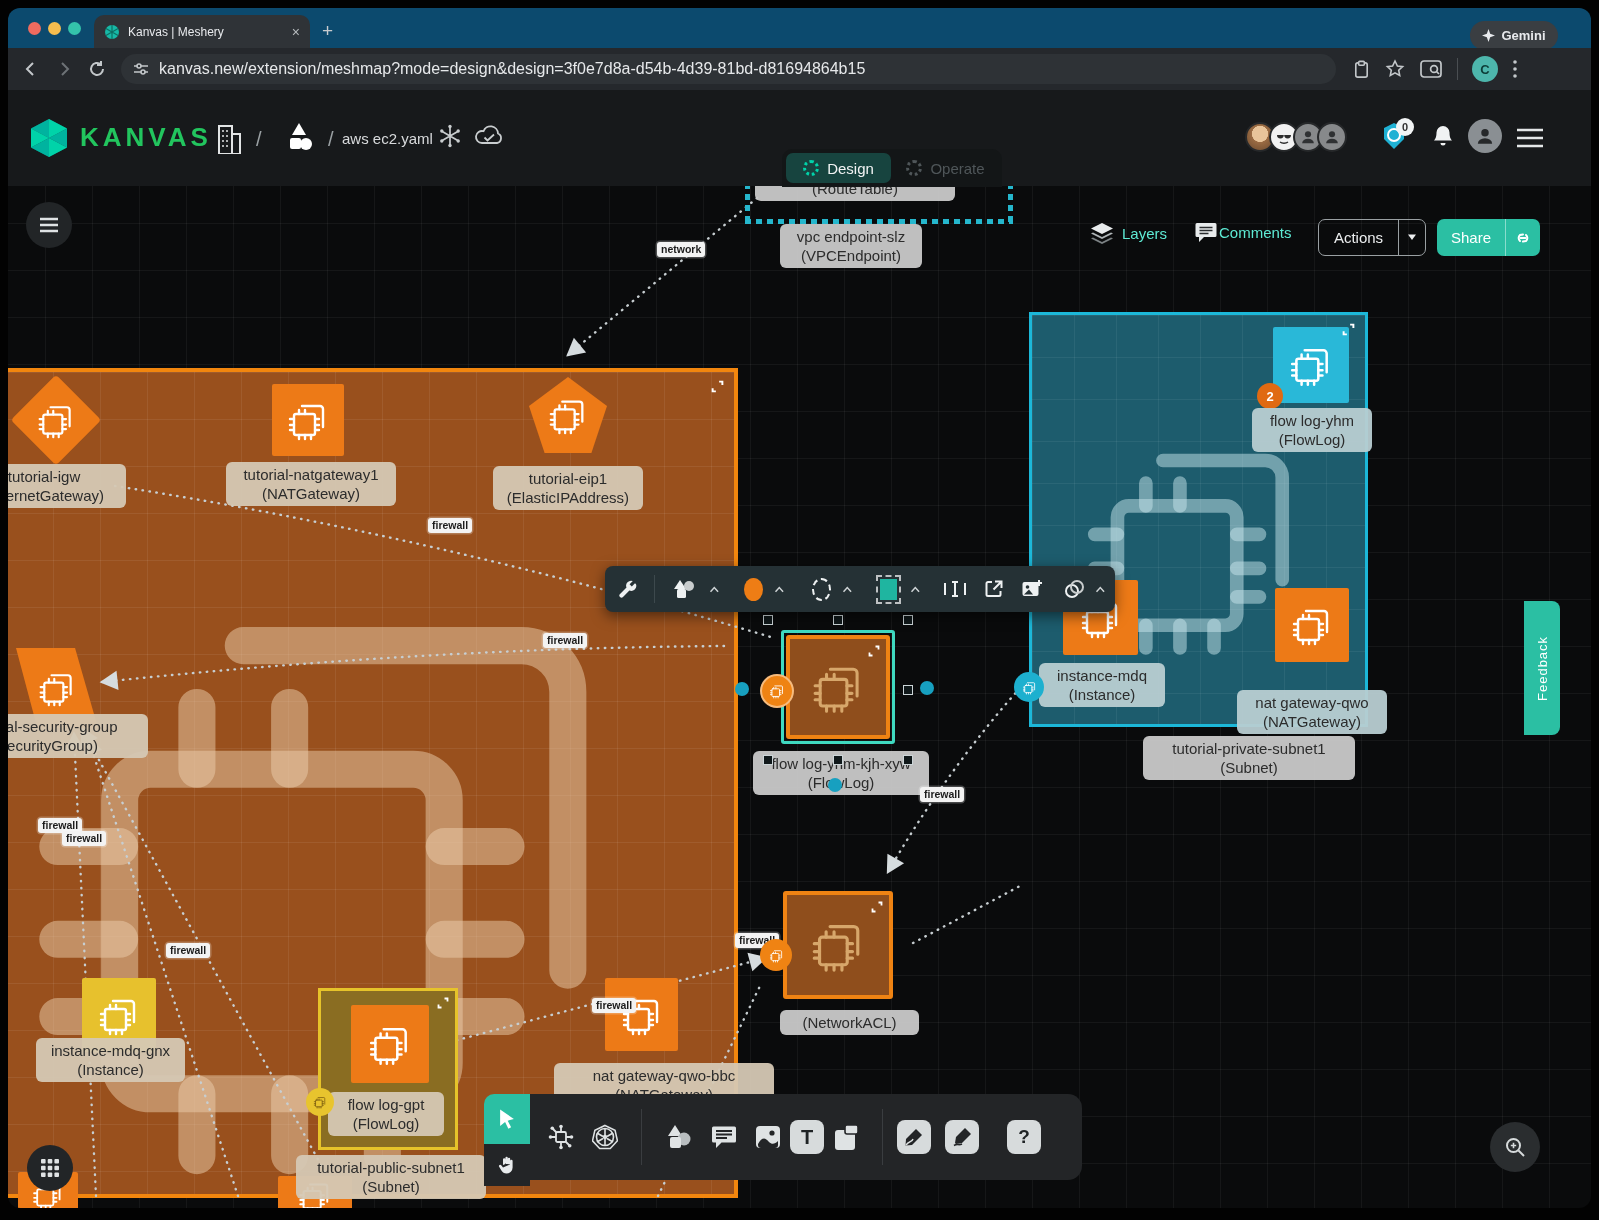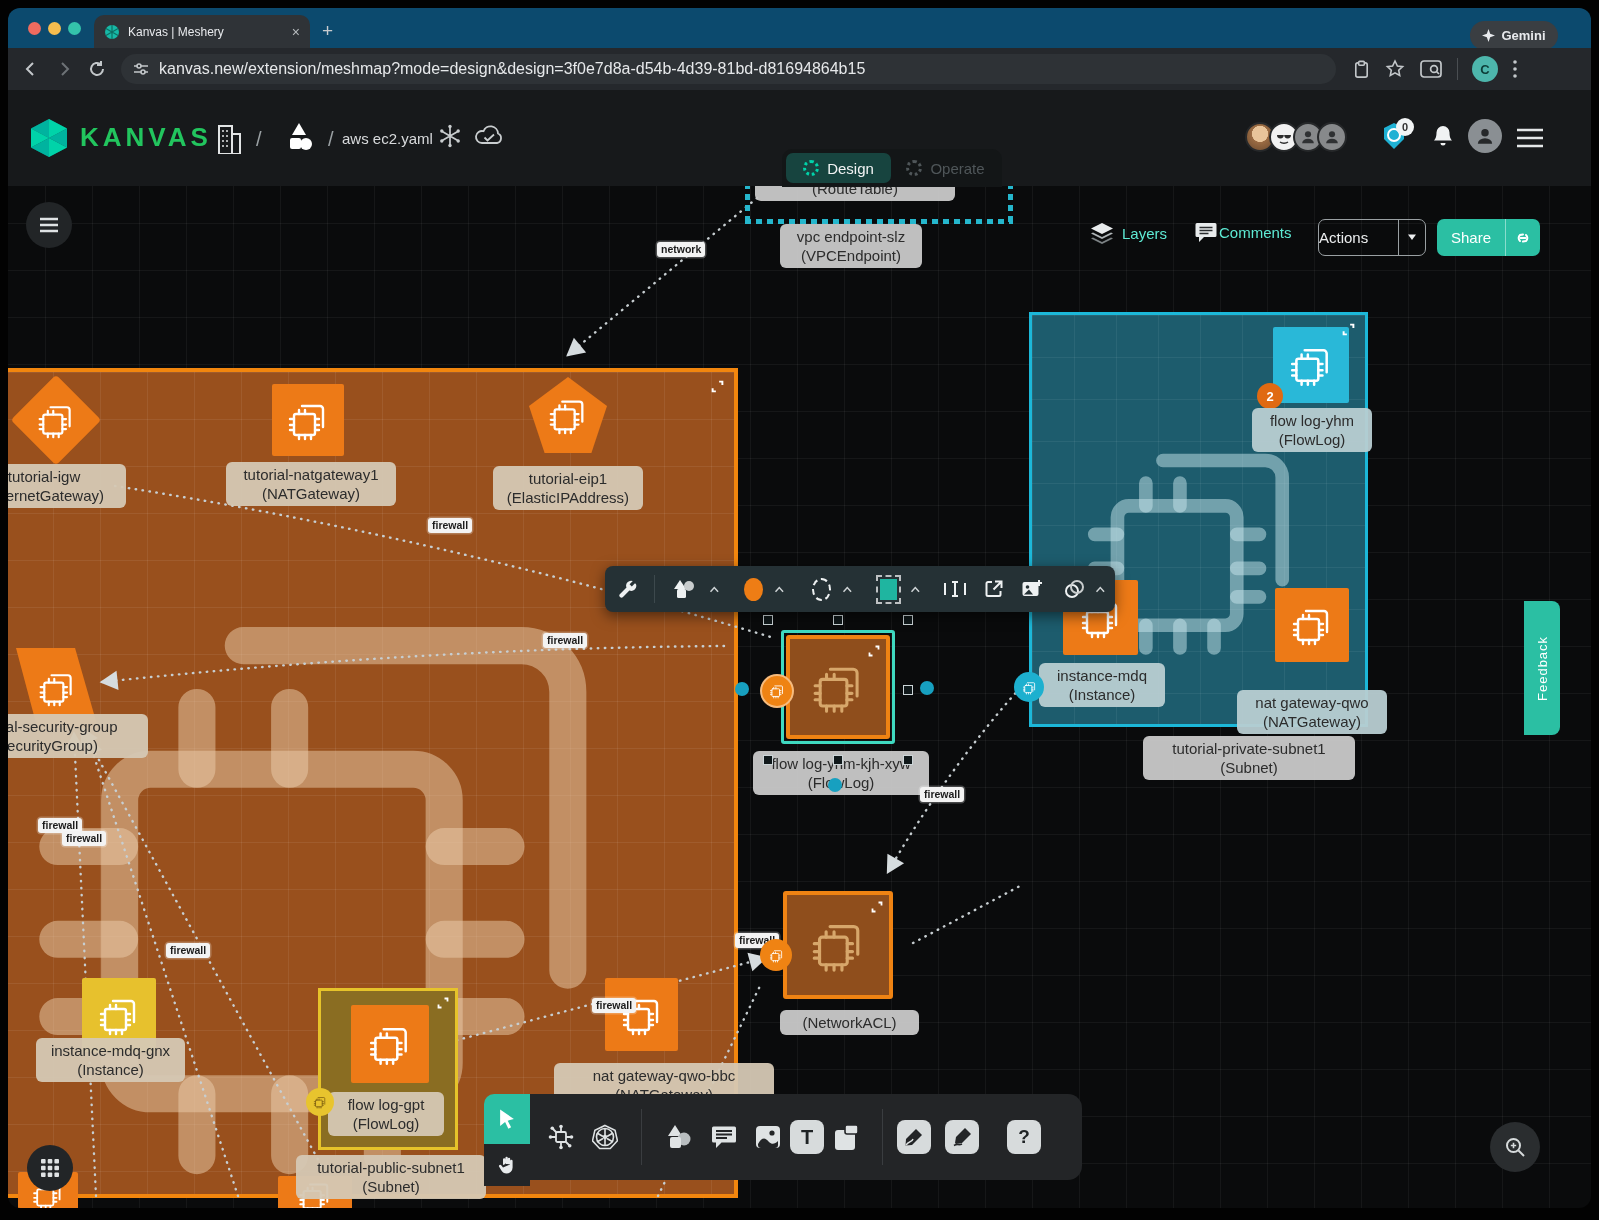--- a/index.html
+++ b/index.html
@@ -529,21 +529,21 @@
     <span class="ctl-text">Layers</span>
   </div>
   <div class="abs" style="left:1195px;top:222px;display:flex;align-items:center;gap:2px;z-index:30">
     <svg width="22" height="21" viewBox="0 0 22 21">
         <path d="M2 1 h18 a1.5 1.5 0 0 1 1.5 1.5 v11 a1.5 1.5 0 0 1 -1.5 1.5 h-11 L4 20 v-5 H2 A1.5 1.5 0 0 1 .5 13.5 v-11 A1.5 1.5 0 0 1 2 1 Z" fill="#e8ebec"></path>
         <path d="M4.5 5.5 h13 M4.5 8.5 h13 M4.5 11.5 h9" stroke="#2a2d2f" stroke-width="1.6"></path>
       </svg>
     <span class="ctl-text">Comments</span>
   </div>
   <div class="abs actions-btn">
-    <span style="flex:1;">Actions</span>
+    <span style="flex:1;text-align:center">Actions</span>
     <div style="width:1px;height:100%;background:#9aa0a3"></div>
     <svg width="26" height="10" viewBox="0 0 26 10">
         <path d="M9 1.5 L13 7 L17 1.5 Z" fill="#eceeef"></path>
       </svg>
   </div>
   <div class="abs share-btn">
     <span style="flex:1;text-align:center">Share</span>
     <div style="width:1px;height:100%;background:rgba(255,255,255,.45)"></div>
     <svg width="34" height="16" viewBox="0 0 34 16">
         <g stroke="#fff" stroke-width="2" fill="none" stroke-linecap="round">

